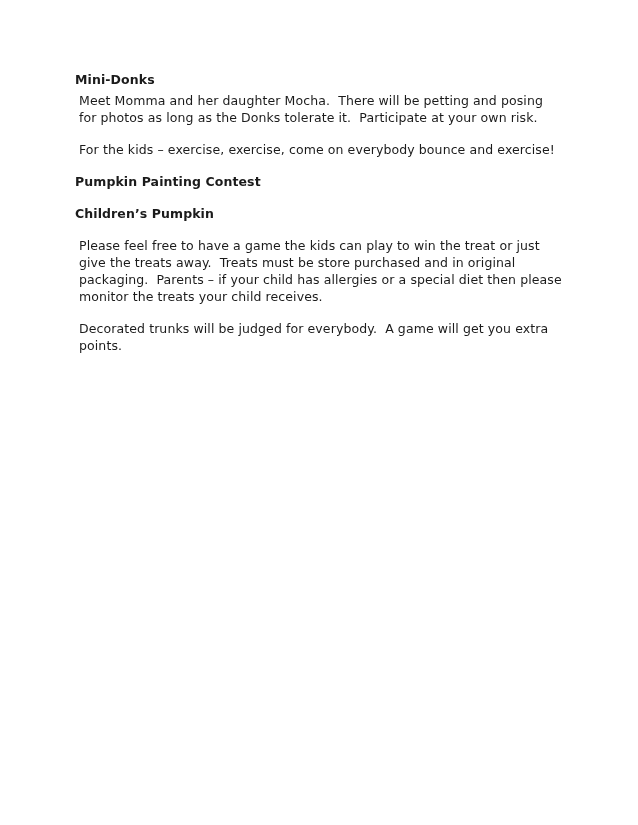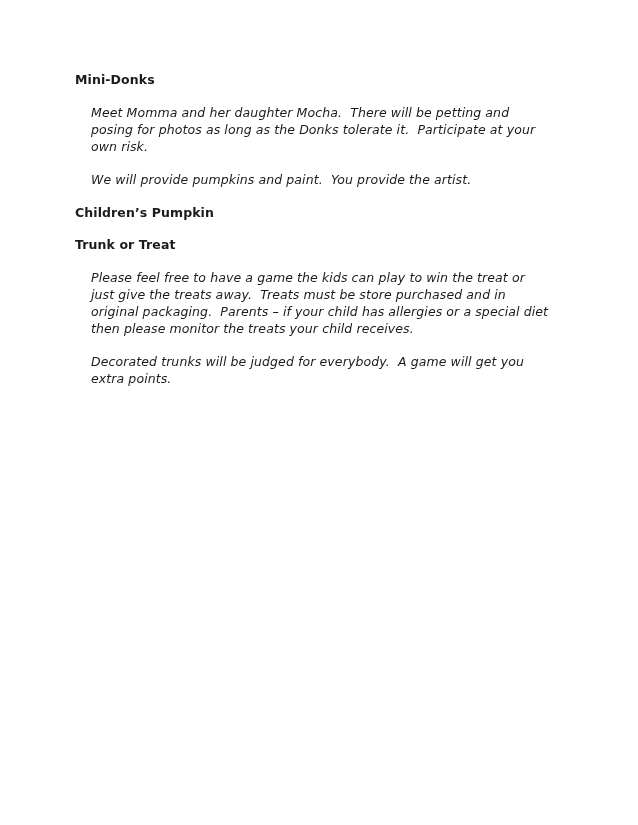--- a/index.html
+++ b/index.html
@@ -28,24 +28,23 @@
   .section .heading {
     font-size: 12.5px;
     font-weight: bold;
     line-height: 17px;
     margin: 0;
     letter-spacing: 0.1px;
   }
   .section p {
     font-size: 12.5px;
     line-height: 17px;
-    margin: 16px;
+    margin: 4px;
     white-space: pre-wrap;
     letter-spacing: 0.1px;
-    font-style: italic;
   }
   .section p + p {
     margin-top: 15px;
   }
   .footer {
     position: absolute;
     left: 0;
     top: 769px;
     width: 100%;
     text-align: left;
@@ -62,32 +61,32 @@
 
     <div class="section">
       <div class="heading">Mini-Donks</div>
       <p>Meet Momma and her daughter Mocha.  There will be petting and posing for photos as long as the Donks tolerate it.  Participate at your own risk.</p>
     </div>
 
     <div class="section">
     </div>
 
     <div class="section">
+      <p>For the kids – exercise, exercise, come on everybody bounce and exercise!</p>
     </div>
 
     <div class="section">
-      <p>We will provide pumpkins and paint.  You provide the artist.</p>
+      <div class="heading">Pumpkin Painting Contest</div>
     </div>
 
     <div class="section">
       <div class="heading">Children’s Pumpkin</div>
     </div>
 
     <div class="section">
-      <div class="heading">Trunk or Treat</div>
       <p>Please feel free to have a game the kids can play to win the treat or just give the treats away.  Treats must be store purchased and in original packaging.  Parents – if your child has allergies or a special diet then please monitor the treats your child receives.</p>
       <p>Decorated trunks will be judged for everybody.  A game will get you extra points.</p>
     </div>
 
   </div>
 
   <div class="footer">Page 2 of 2</div>
 </div>
 
 </body></html>

